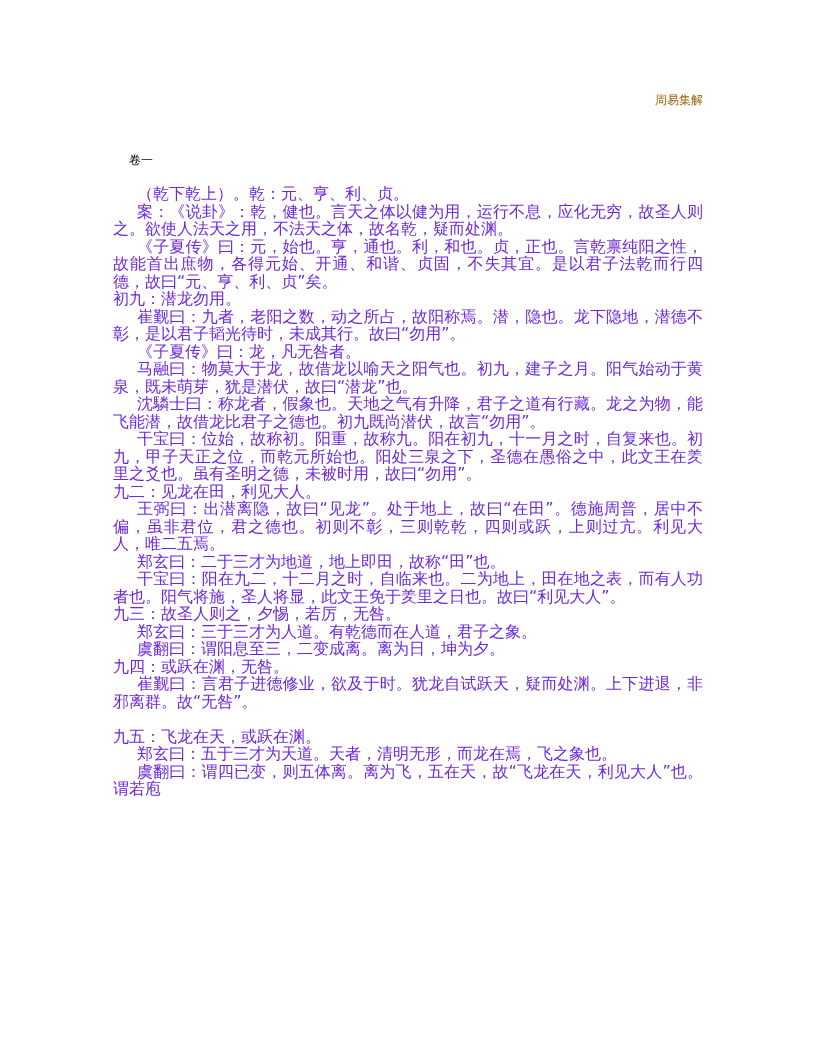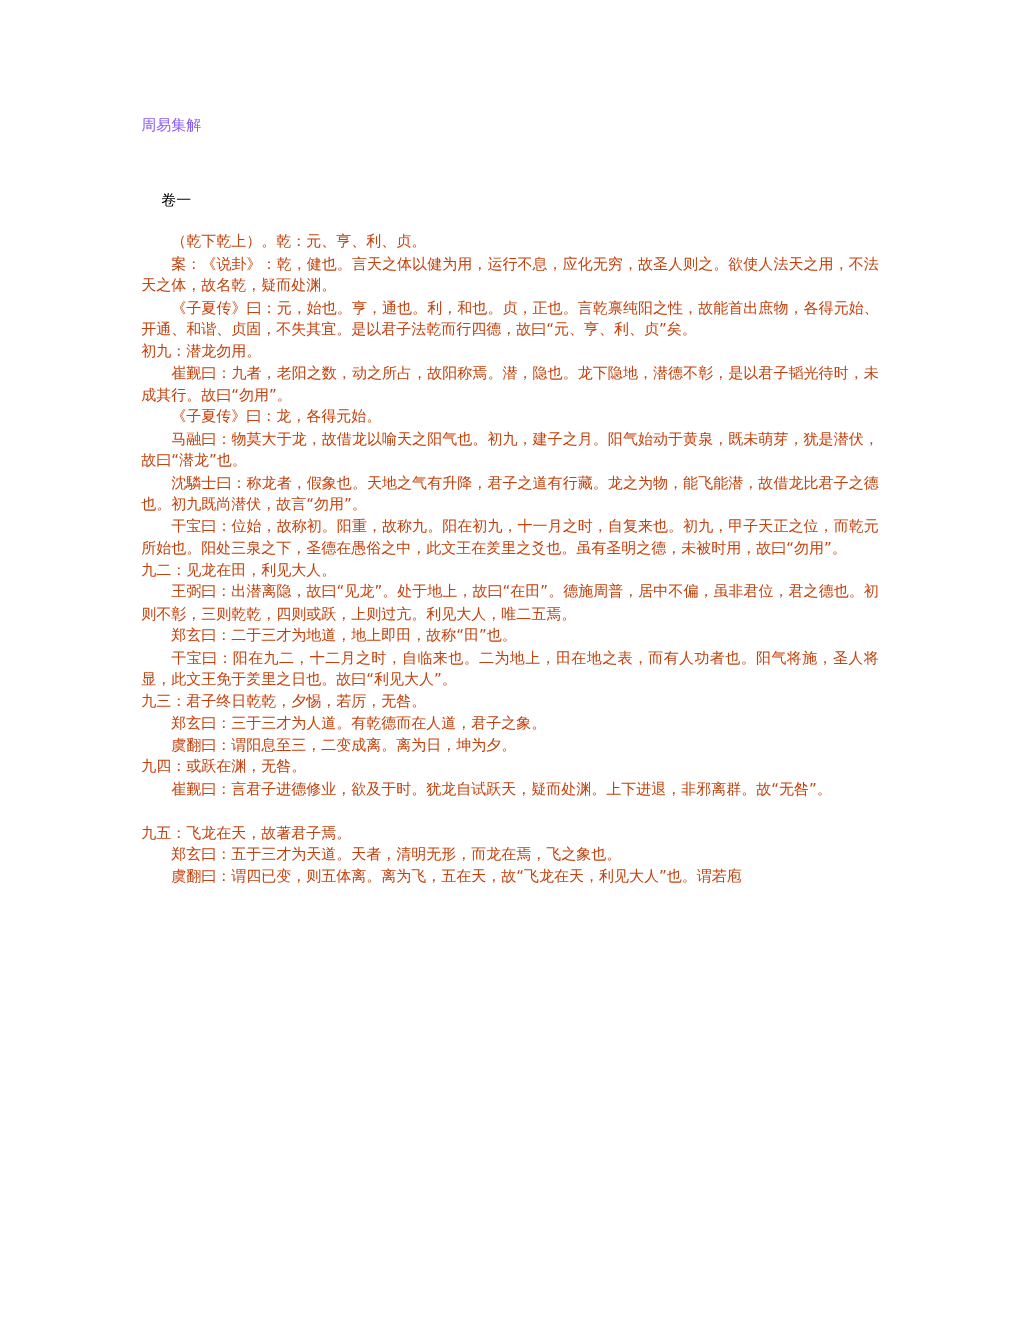--- a/index.html
+++ b/index.html
@@ -20,40 +20,40 @@
   }
   .content {
     position: absolute;
     left: 113px;
     top: 92px;
     width: 590px;
   }
   .doc-title {
     font-size: 12px;
     line-height: 17.5px;
-    color: #8b5cf6;
+    color: #a16207;
     margin: 0;
-    text-align: left;
+    text-align: right;
   }
   .spacer {
     height: 26px;
   }
   .spacer-sm {
     height: 17.5px;
   }
   .volume {
     font-size: 12px;
     line-height: 17.5px;
     color: #000000;
     margin: 16px;
   }
   p.para {
-    font-size: 12px;
+    font-size: 16px;
     line-height: 17.5px;
-    color: #c2410c;
+    color: #6d28d9;
     margin: 0;
     text-align: justify;
     text-justify: inter-ideograph;
     text-indent: 0;
     word-break: break-all;
   }
   p.para.indent {
     text-indent: 24px;
   }
 </style>
@@ -68,33 +68,33 @@
     <div class="spacer"></div>
 
     <p class="volume">卷一</p>
 
     <div id="blocks-container">
         <p class="para indent">（乾下乾上）。乾：元、亨、利、贞。</p>
         <p class="para indent">案：《说卦》：乾，健也。言天之体以健为用，运行不息，应化无穷，故圣人则之。欲使人法天之用，不法天之体，故名乾，疑而处渊。</p>
         <p class="para indent">《子夏传》曰：元，始也。亨，通也。利，和也。贞，正也。言乾禀纯阳之性，故能首出庶物，各得元始、开通、和谐、贞固，不失其宜。是以君子法乾而行四德，故曰“元、亨、利、贞”矣。</p>
         <p class="para">初九：潜龙勿用。</p>
         <p class="para indent">崔觐曰：九者，老阳之数，动之所占，故阳称焉。潜，隐也。龙下隐地，潜德不彰，是以君子韬光待时，未成其行。故曰“勿用”。</p>
-        <p class="para indent">《子夏传》曰：龙，各得元始。</p>
+        <p class="para indent">《子夏传》曰：龙，凡无咎者。</p>
         <p class="para indent">马融曰：物莫大于龙，故借龙以喻天之阳气也。初九，建子之月。阳气始动于黄泉，既未萌芽，犹是潜伏，故曰“潜龙”也。</p>
         <p class="para indent">沈驎士曰：称龙者，假象也。天地之气有升降，君子之道有行藏。龙之为物，能飞能潜，故借龙比君子之德也。初九既尚潜伏，故言“勿用”。</p>
         <p class="para indent">干宝曰：位始，故称初。阳重，故称九。阳在初九，十一月之时，自复来也。初九，甲子天正之位，而乾元所始也。阳处三泉之下，圣德在愚俗之中，此文王在羑里之爻也。虽有圣明之德，未被时用，故曰“勿用”。</p>
         <p class="para">九二：见龙在田，利见大人。</p>
         <p class="para indent">王弼曰：出潜离隐，故曰“见龙”。处于地上，故曰“在田”。德施周普，居中不偏，虽非君位，君之德也。初则不彰，三则乾乾，四则或跃，上则过亢。利见大人，唯二五焉。</p>
         <p class="para indent">郑玄曰：二于三才为地道，地上即田，故称“田”也。</p>
         <p class="para indent">干宝曰：阳在九二，十二月之时，自临来也。二为地上，田在地之表，而有人功者也。阳气将施，圣人将显，此文王免于羑里之日也。故曰“利见大人”。</p>
-        <p class="para">九三：君子终日乾乾，夕惕，若厉，无咎。</p>
+        <p class="para">九三：故圣人则之，夕惕，若厉，无咎。</p>
         <p class="para indent">郑玄曰：三于三才为人道。有乾德而在人道，君子之象。</p>
         <p class="para indent">虞翻曰：谓阳息至三，二变成离。离为日，坤为夕。</p>
         <p class="para">九四：或跃在渊，无咎。</p>
         <p class="para indent">崔觐曰：言君子进德修业，欲及于时。犹龙自试跃天，疑而处渊。上下进退，非邪离群。故“无咎”。</p>
         <div class="spacer-sm"></div>
-        <p class="para">九五：飞龙在天，故著君子焉。</p>
+        <p class="para">九五：飞龙在天，或跃在渊。</p>
         <p class="para indent">郑玄曰：五于三才为天道。天者，清明无形，而龙在焉，飞之象也。</p>
         <p class="para indent">虞翻曰：谓四已变，则五体离。离为飞，五在天，故“飞龙在天，利见大人”也。谓若庖</p>
       </div>
 
   </div>
 </div>
 
 </body></html>

